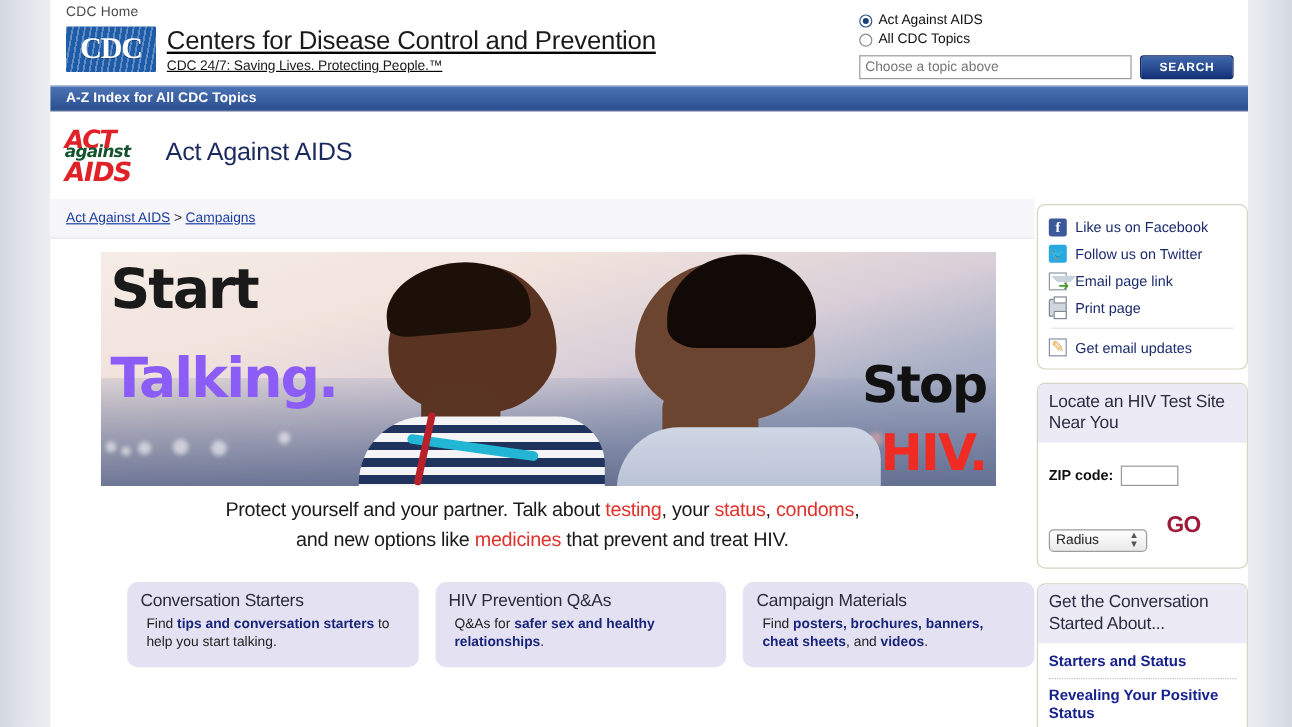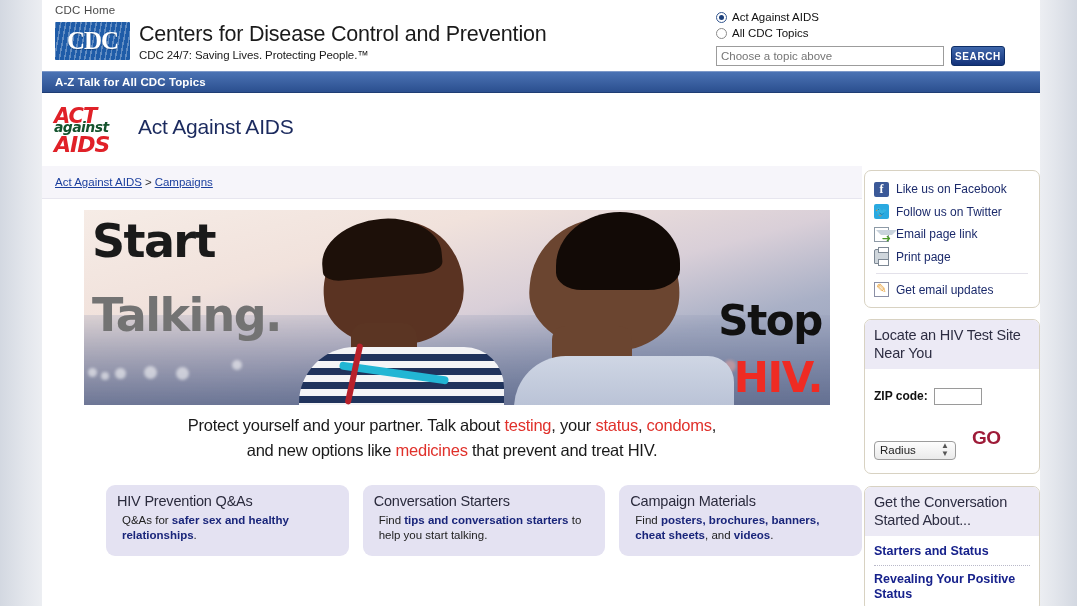--- a/index.html
+++ b/index.html
@@ -22,34 +22,34 @@
   
   .cdc-header { position:relative; height:71px; background:#fff; }
   .cdc-home { position:absolute; left:13px; top:4px; font-size:11.5px; color:#4a4a4a; letter-spacing:.2px; }
   .cdc-logo-wrap { position:absolute; left:13px; top:22px; display:flex; align-items:flex-start; }
   .cdc-mark { width:75px; height:38px; background:#1f5ca8; position:relative; overflow:hidden; border-radius:1px; }
   .cdc-mark .stripes { position:absolute; inset:0;
      background:repeating-linear-gradient(100deg, rgba(255,255,255,.30) 0 1.5px, rgba(255,255,255,0) 1.5px 5px); }
   .cdc-mark .letters { position:absolute; inset:0; display:flex; align-items:center; justify-content:center;
      color:#fff; font-family:"Liberation Serif",serif; font-weight:bold; font-size:25px; letter-spacing:-1px;
      text-shadow:0 1px 0 rgba(0,0,0,.25); }
-  .cdc-titles { margin-left:9px; padding-top:1px; }
+  .cdc-titles { margin-left:9px; padding-top:1px;text-decoration:underline; }
   .cdc-title { font-size:21.5px; color:#1a1a1a; letter-spacing:-.2px; line-height:1.05; font-weight:400; }
   .cdc-tag { font-size:11.5px; color:#1a1a1a; margin-top:3px; letter-spacing:-.1px; }
 
   .search-zone { position:absolute; right:12px; top:10px; width:312px; }
   .radio-row { display:flex; align-items:center; font-size:11.5px; color:#111; line-height:15px; margin-bottom:1px; }
   .radio { width:11px; height:11px; border-radius:50%; border:1px solid #8b8b8b; background:#fff;
      margin-right:5px; position:relative; flex:none; }
   .radio.on { border-color:#33568f; }
   .radio.on::after { content:""; position:absolute; left:2px; top:2px; width:5px; height:5px; border-radius:50%; background:#1b3f7a; }
   .search-row { display:flex; align-items:center; margin-top:5px; }
   .search-input { width:228px; height:20px; border:1px solid #9c9c9c; background:#fff;
      font-size:11.5px; color:#a7a7a7; padding:0 4px; font-family:"Liberation Sans",sans-serif; }
-  .search-btn { margin-left:7px; width:54px; height:20px; border:1px solid #0d2d66; border-radius:3px;
+  .search-btn { margin-left:7px; width:78px; height:20px; border:1px solid #0d2d66; border-radius:3px;
      background:linear-gradient(#3f67ab,#13327a); color:#fff; font-size:10px; font-weight:bold;
      letter-spacing:.6px; display:flex; align-items:center; justify-content:center; font-family:"Liberation Sans",sans-serif; }
 
   
   .az-bar { height:22px; background:linear-gradient(#4b73b4,#2b4f8f);
      border-top:1px solid #7d99c9; border-bottom:1px solid #1f3d74;
      display:flex; align-items:center; padding-left:13px; }
   .az-bar span { color:#fff; font-size:11.5px; font-weight:bold; letter-spacing:.1px; }
 
   
@@ -95,21 +95,21 @@
   .hero .man-r { position:absolute; left:420px; bottom:0; width:230px; height:195px; }
   .hero .man-r .head { position:absolute; left:26px; top:8px; width:150px; height:132px;
      background:#6b4530; border-radius:52% 48% 44% 50% / 56% 58% 44% 42%; transform:rotate(4deg); }
   .hero .man-r .hair { position:absolute; left:52px; top:2px; width:124px; height:78px;
      background:#120a06; border-radius:60% 56% 30% 24% / 80% 76% 30% 26%; }
   .hero .man-r .neck { position:absolute; left:48px; top:116px; width:80px; height:48px; background:#6b4530; border-radius:14px; }
   .hero .man-r .shirt { position:absolute; left:10px; top:146px; width:220px; height:52px;
      background:linear-gradient(#cfd6e4,#b9c2d6); border-radius:60px 30px 0 0; }
   .hero .t-start { position:absolute; left:8px; top:4px; font-size:46px; font-weight:bold; color:#1a1a1a;
      letter-spacing:-1.6px; font-family:"DejaVu Sans",sans-serif; }
-  .hero .t-talking { position:absolute; left:8px; top:78px; font-size:46px; font-weight:bold; color:#737373;
+  .hero .t-talking { position:absolute; left:8px; top:78px; font-size:46px; font-weight:bold; color:#8b5cf6;
      letter-spacing:-1.6px; font-family:"DejaVu Sans",sans-serif; }
   .hero .t-stop { position:absolute; right:8px; top:86px; font-size:42px; font-weight:bold; color:#111;
      letter-spacing:-1.4px; font-family:"DejaVu Sans",sans-serif; }
   .hero .t-hiv { position:absolute; right:8px; top:143px; font-size:42px; font-weight:bold; color:#ef2b23;
      letter-spacing:-1.4px; font-family:"DejaVu Sans",sans-serif; }
 
   .hero-desc { margin:8px 0 0 0; text-align:center; width:820px; font-size:16.5px; color:#1a1a1a;
      line-height:25px; letter-spacing:-.25px; }
   .hero-desc .hl { color:#e0312b;margin-top:10px; }
 
@@ -190,21 +190,21 @@
         <span>All CDC Topics</span>
       </div>
       <div class="search-row">
         <input class="search-input" type="text" placeholder="Choose a topic above" style="">
         <div class="search-btn">SEARCH</div>
       </div>
     </div>
   </div>
 
   <div class="az-bar">
-    <span>A-Z Talk for All CDC Topics</span>
+    <span>A-Z Index for All CDC Topics</span>
   </div>
 
   <div class="aaa-band">
     <div class="aaa-logo">
       <span class="act">ACT</span>
       <span class="against">against</span>
       <span class="aids">AIDS</span>
     </div>
     <div class="aaa-title">Act Against AIDS</div>
   </div>
@@ -250,26 +250,26 @@
         <div class="t-stop">Stop</div>
         <div class="t-hiv">HIV.</div>
       </div>
 
       <div class="hero-desc">
         <span>Protect yourself and your partner. Talk about </span><span class="hl">testing</span><span>, your </span><span class="hl">status</span><span>, </span><span class="hl">condoms</span><span>,</span><br><span>and new options like </span><span class="hl">medicines</span><span> that prevent and treat HIV.</span>
       </div>
 
       <div class="cards">
         <div class="card">
+          <div class="ct">Conversation Starters</div>
+          <div class="cd"><span>Find </span><b>tips and conversation starters</b><span> to help you start talking.</span></div>
+        </div>
+        <div class="card">
           <div class="ct">HIV Prevention Q&amp;As</div>
           <div class="cd"><span>Q&amp;As for </span><b>safer sex and healthy relationships</b><span>.</span></div>
-        </div>
-        <div class="card">
-          <div class="ct">Conversation Starters</div>
-          <div class="cd"><span>Find </span><b>tips and conversation starters</b><span> to help you start talking.</span></div>
         </div>
         <div class="card">
           <div class="ct">Campaign Materials</div>
           <div class="cd"><span>Find </span><b>posters, brochures, banners, cheat sheets</b><span>, and </span><b>videos</b><span>.</span></div>
         </div>
       </div>
     </div>
 
     <div class="side-col">
 

